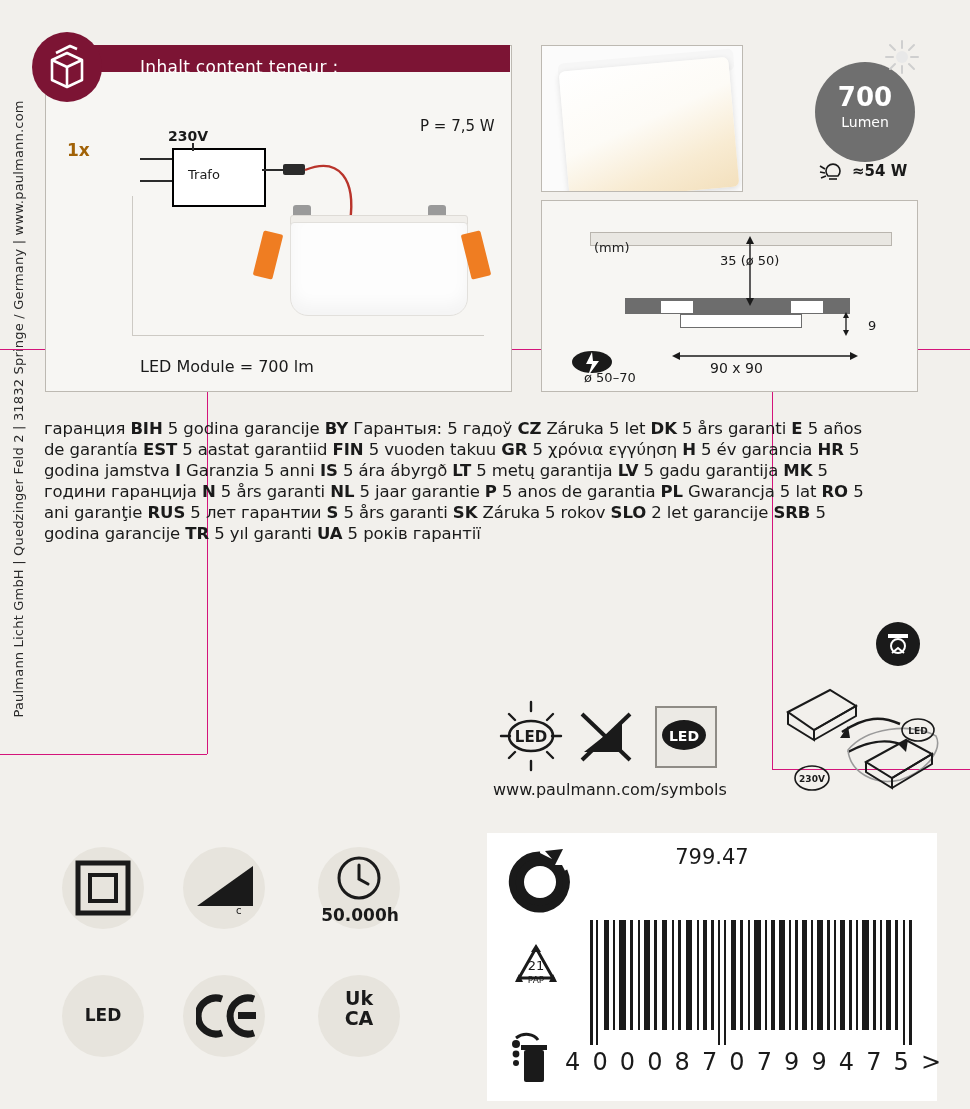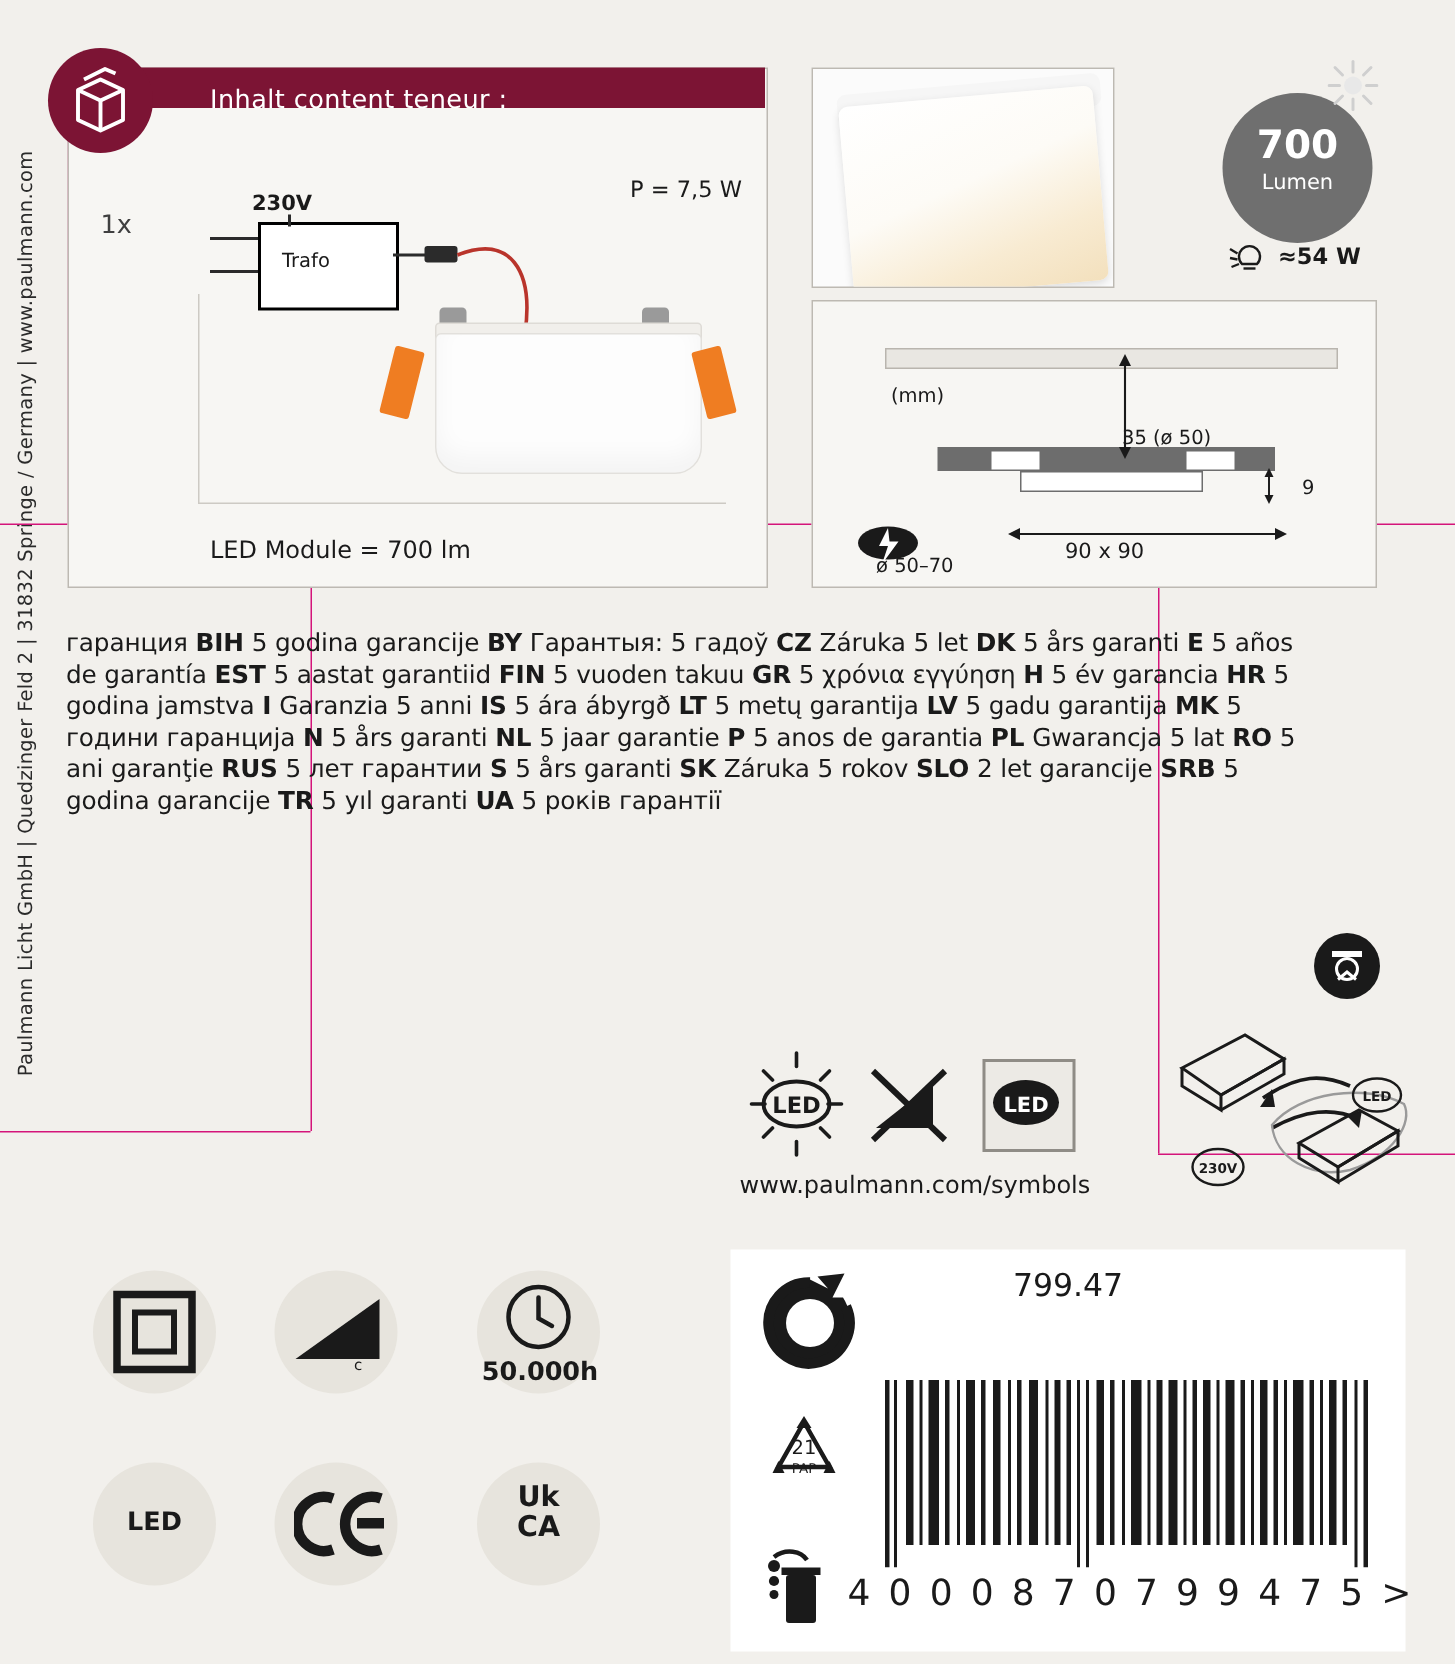--- a/index.html
+++ b/index.html
@@ -44,21 +44,21 @@
   }
   .content-header .ttl{
     position:absolute;left:95px;top:12px;
     color:#fff;font-size:17px;letter-spacing:.3px;
   }
   .box-icon{
     position:absolute;left:32px;top:32px;width:70px;height:70px;border-radius:50%;
     background:#7c1434;
   }
   .one-x{
-    position:absolute;left:67px;top:140px;font-size:17px;font-weight:normal;color:#404040;
+    position:absolute;left:67px;top:140px;font-size:17px;font-weight:bold;color:#a16207;
   }
   .pw{
     position:absolute;left:420px;top:117px;font-size:15px;
   }
   .v230{
     position:absolute;left:168px;top:128px;font-size:14px;font-weight:bold;
   }
   .trafo-box{
     position:absolute;left:172px;top:148px;width:90px;height:55px;
     border:2px solid #000000;background:#fff;
@@ -119,21 +119,21 @@
   .watt{
     position:absolute;left:852px;top:162px;font-size:15px;font-weight:bold;
   }
   .bulb-ico{position:absolute;left:818px;top:160px;width:30px;height:22px;}
 
   
   .dim-box{
     position:absolute;left:541px;top:200px;width:375px;height:190px;
     border:1px solid #bdb9b2;background:#f7f6f3;
   }
-  .mm{position:absolute;left:594px;top:257px;font-size:13px;}
+  .mm{position:absolute;left:594px;top:240px;font-size:13px;}
   .bar-top{
     position:absolute;left:590px;top:232px;width:300px;height:12px;background:#e9e7e2;border:1px solid #b9b5ae;
   }
   .prof{
     position:absolute;left:625px;top:298px;width:225px;height:16px;background:#6d6d6d;
   }
   .prof2{
     position:absolute;left:680px;top:314px;width:120px;height:12px;background:#fff;border:1px solid #6d6d6d;
   }
   .prof-notch{position:absolute;background:#fff;border:1px solid #6d6d6d;}
@@ -303,21 +303,21 @@
   <div class="prof"></div>
   <div class="prof2"></div>
   <div class="prof-notch" style="left:660px;top:300px;width:32px;height:12px;"></div>
   <div class="prof-notch" style="left:790px;top:300px;width:32px;height:12px;"></div>
 
   <svg style="position:absolute;left:735px;top:236px;" width="30" height="70">
     <line x1="15" y1="2" x2="15" y2="66" stroke="#1a1a1a" stroke-width="1.4"></line>
     <polygon points="15,0 11,8 19,8" fill="#1a1a1a"></polygon>
     <polygon points="15,70 11,62 19,62" fill="#1a1a1a"></polygon>
   </svg>
-  <div class="dimtxt" style="left:748px;top:253px;margin-top:32px;">35 (ø 50)</div>
+  <div class="dimtxt" style="left:720px;top:253px;">35 (ø 50)</div>
 
   <svg style="position:absolute;left:838px;top:312px;" width="28" height="26">
     <line x1="8" y1="2" x2="8" y2="22" stroke="#1a1a1a" stroke-width="1.3"></line>
     <polygon points="8,0 5,6 11,6" fill="#1a1a1a"></polygon>
     <polygon points="8,24 5,18 11,18" fill="#1a1a1a"></polygon>
   </svg>
   <div class="dimtxt" style="left:868px;top:318px;">9</div>
 
   <svg style="position:absolute;left:672px;top:348px;" width="186" height="16">
     <line x1="4" y1="8" x2="182" y2="8" stroke="#1a1a1a" stroke-width="1.3"></line>

